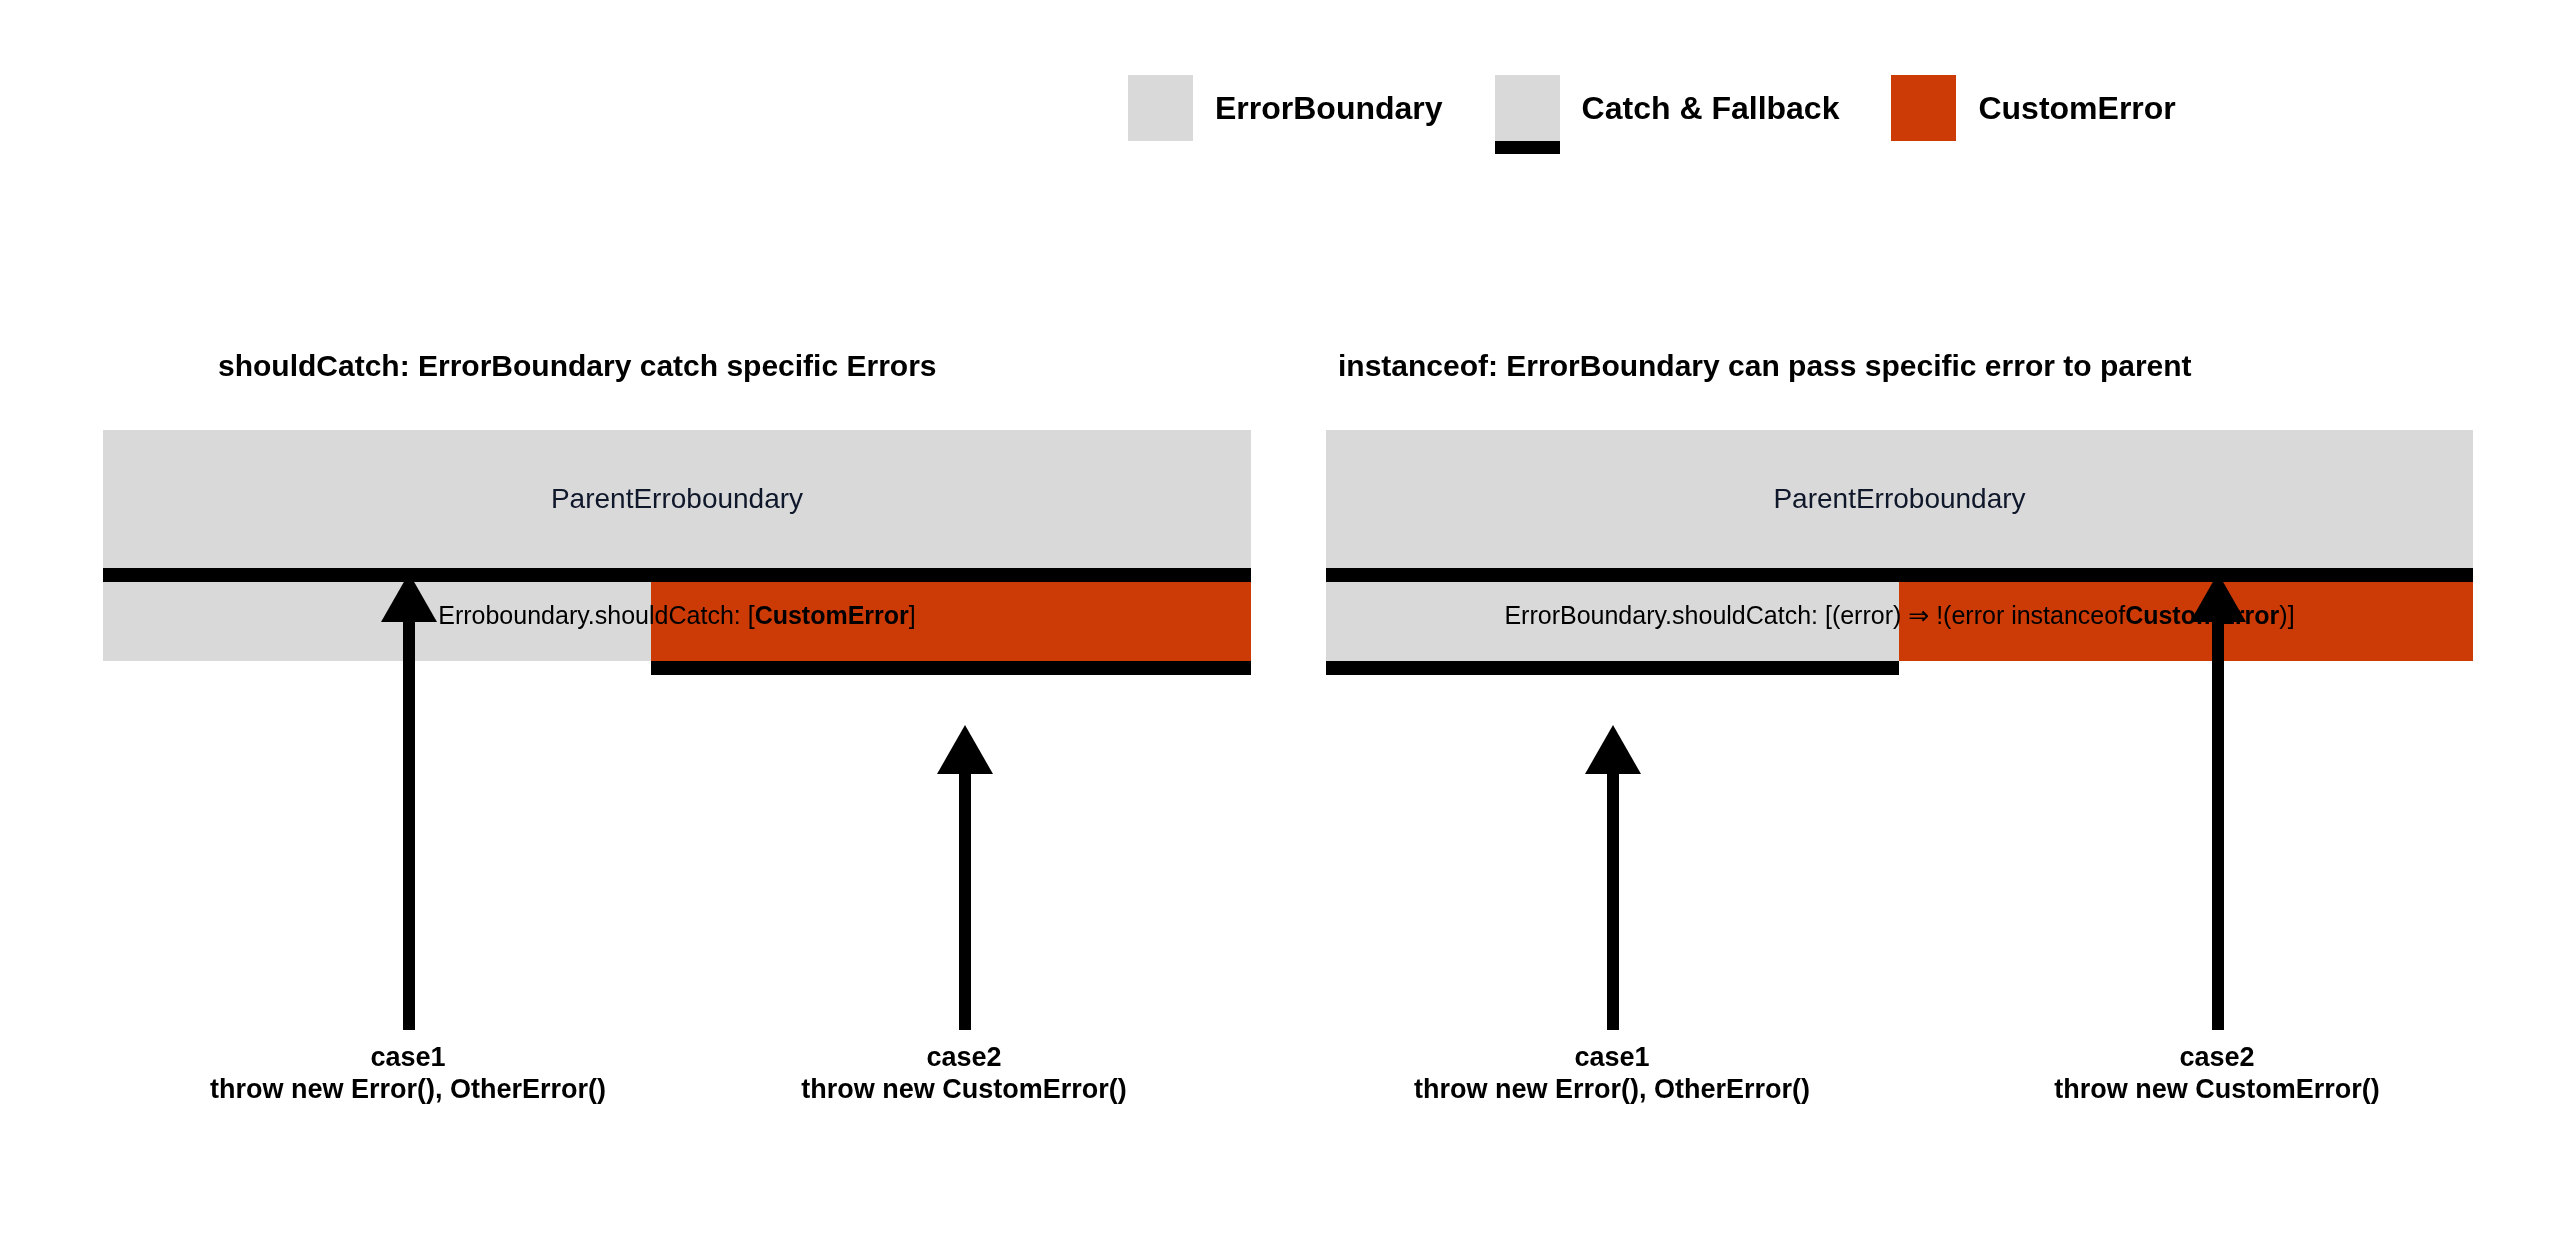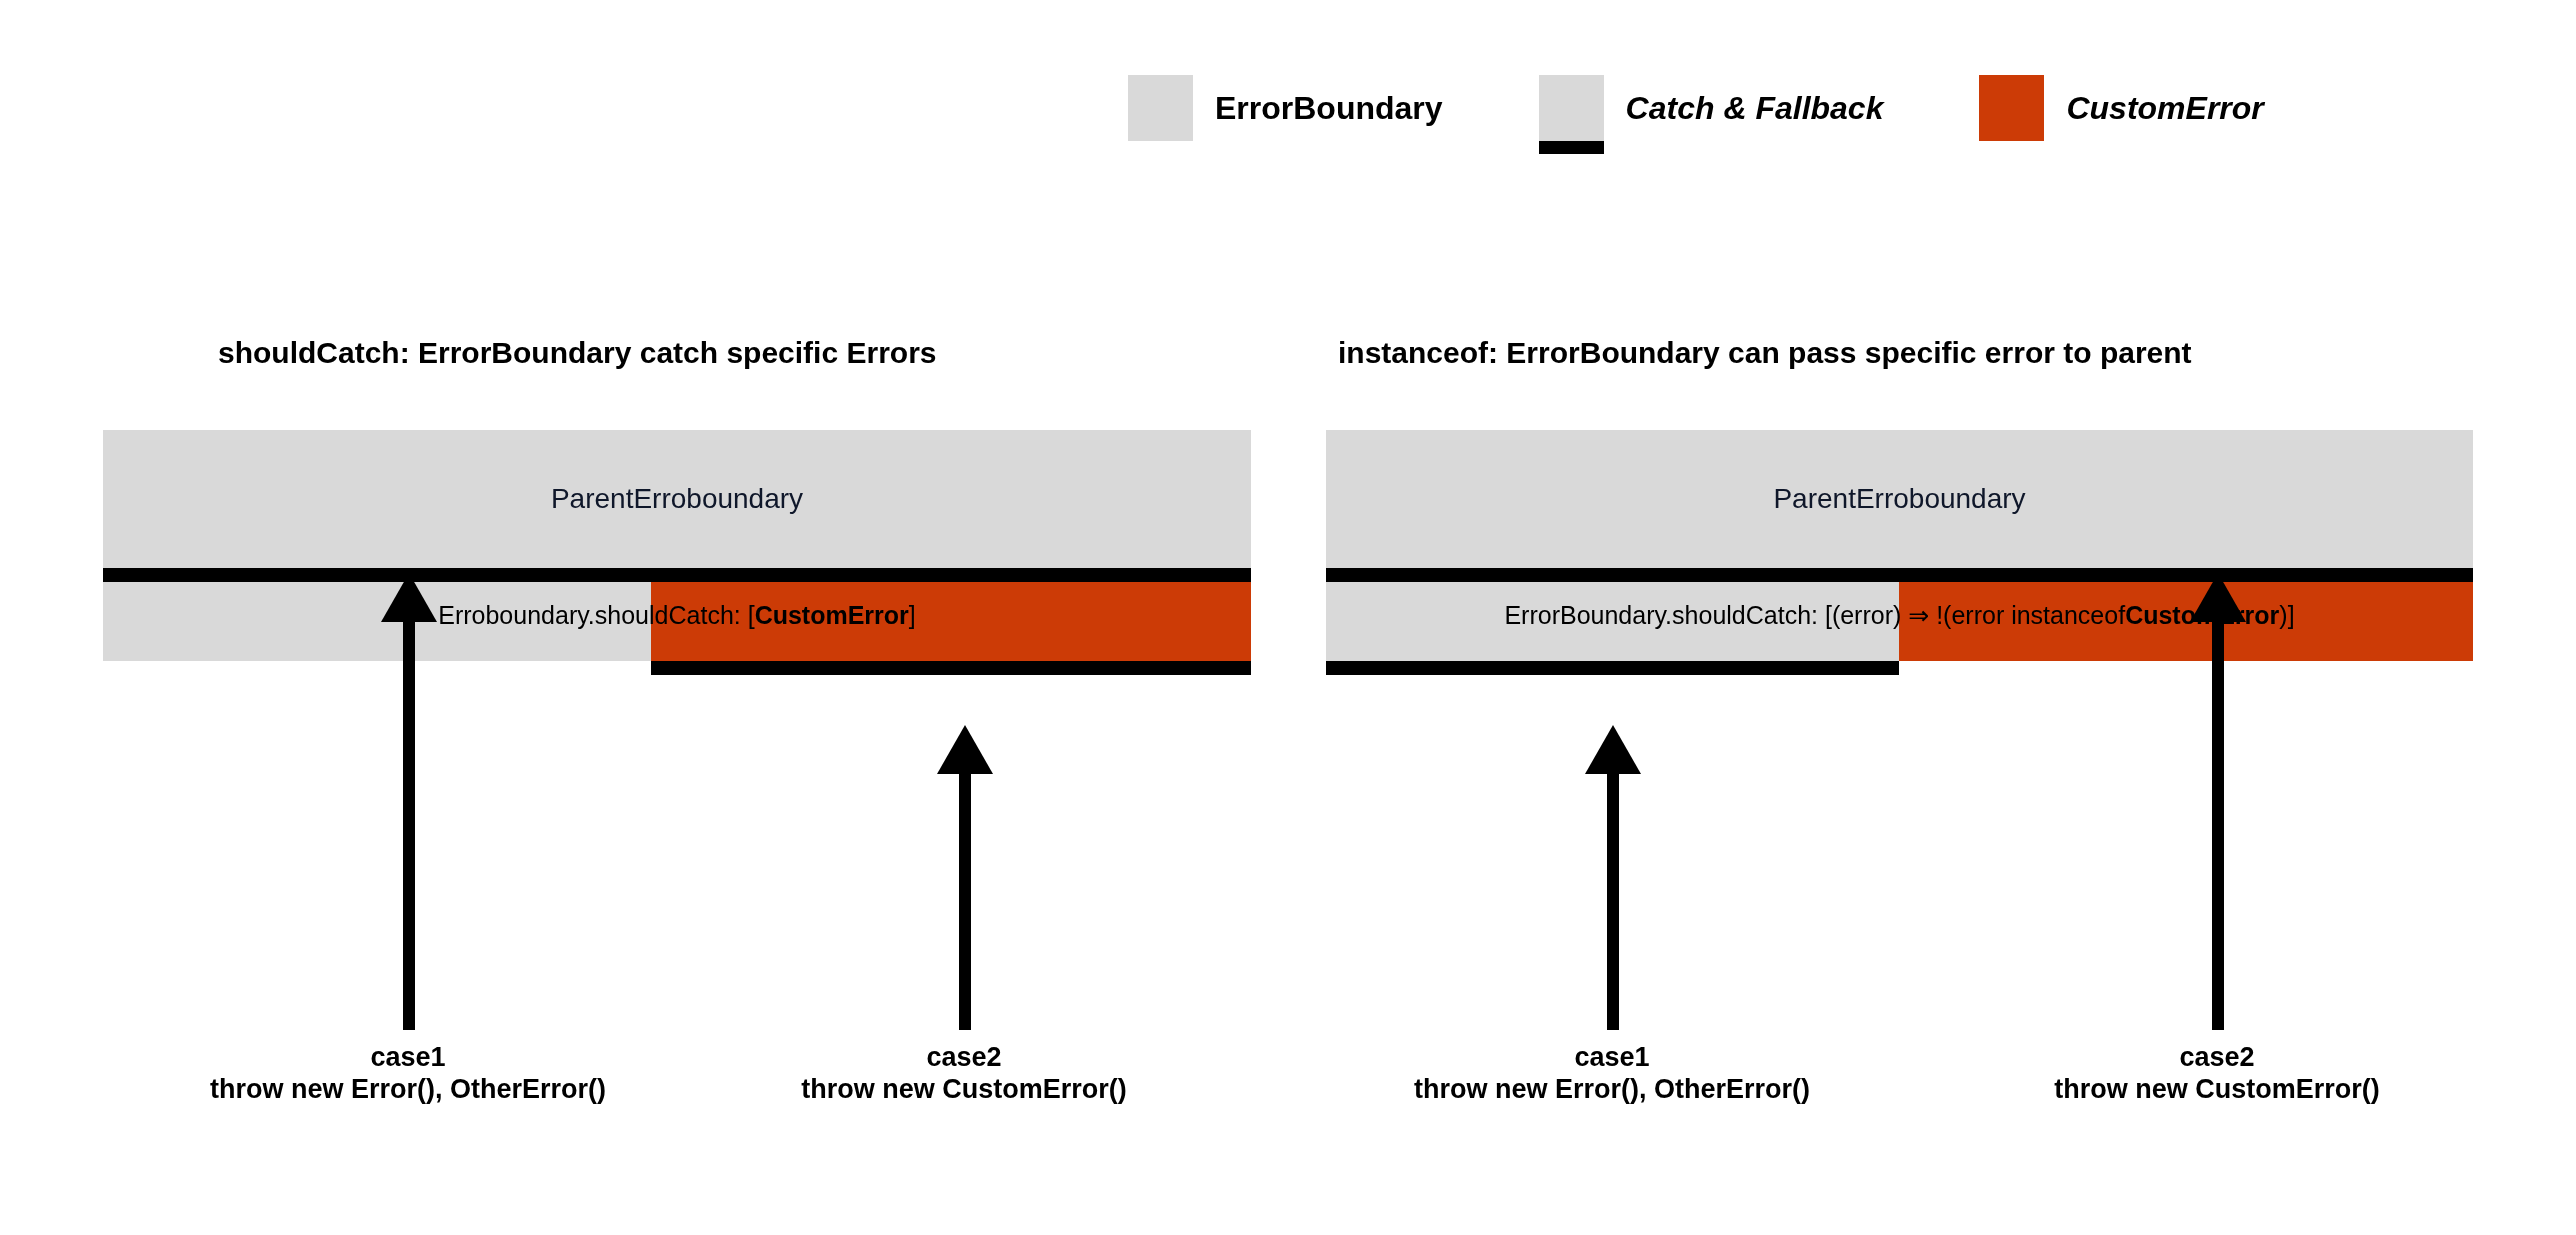--- a/index.html
+++ b/index.html
@@ -24,21 +24,21 @@
     display: flex;
     align-items: flex-start;
     gap: 0px;
   }
   .legend-item {
     display: flex;
     align-items: center;
     gap: 22px;
     text-align: center;
   }
-  .legend-item + .legend-item { margin-left: 96px; font-style: italic; }
+  .legend-item + .legend-item { margin-left: 52px; }
 
   .swatch-wrap {
     width: 65px;
     display: flex;
     flex-direction: column;
     align-items: stretch;
   }
   .swatch {
     width: 65px;
     height: 66px;
@@ -62,21 +62,21 @@
   
   .panel {
     position: absolute;
     top: 0;
   }
   .panel-title {
     position: absolute;
     font-size: 30px;
     font-weight: bold;
     white-space: nowrap;
-    top: 336px;
+    top: 349px;
   }
   #panel-left  .panel-title { left: 218px; }
   #panel-right .panel-title { left: 1338px; }
 
   .diagram {
     position: absolute;
     top: 430px;
   }
   #panel-left  .diagram { left: 103px;  width: 1148px; }
   #panel-right .diagram { left: 1326px; width: 1147px; }

